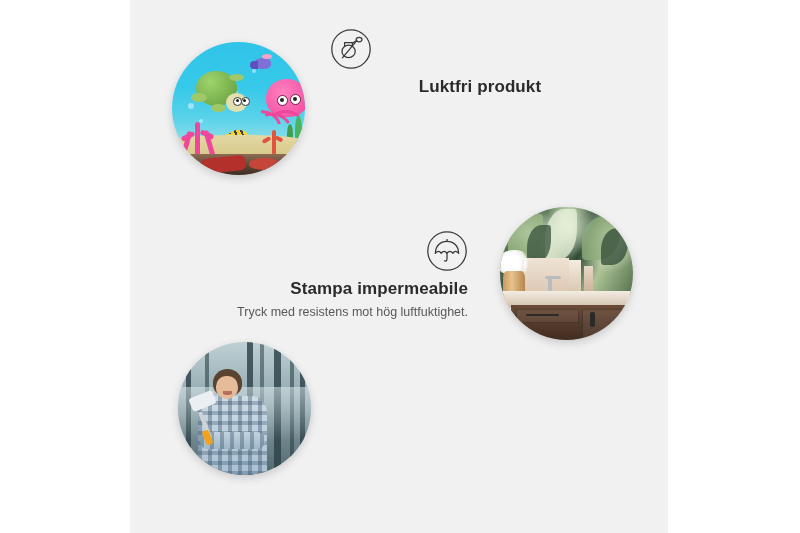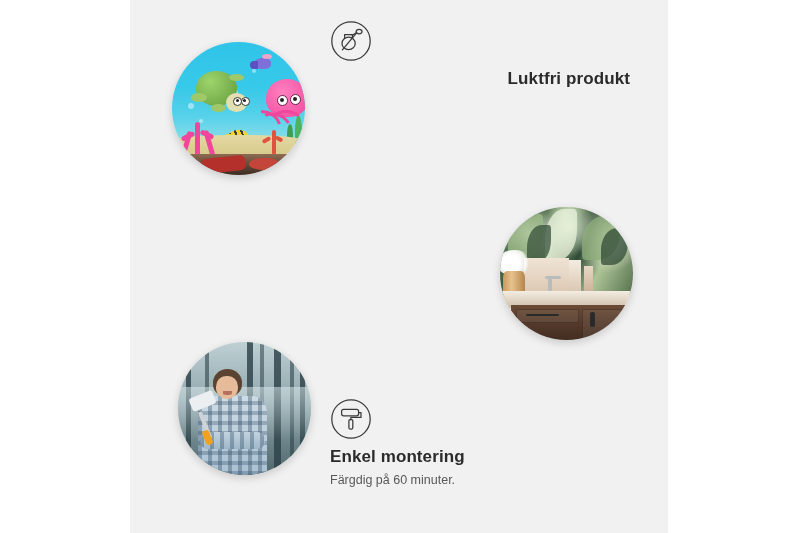--- a/index.html
+++ b/index.html
@@ -21,21 +21,21 @@
   .icon-wrap svg{display:block;width:42px;height:42px;}
   .f-title{
     font-size:17px;font-weight:bold;color:#2b2b2b;
     letter-spacing:.1px;line-height:1.25;margin:0;
   }
   .f-body{
     font-size:12.5px;color:#585858;line-height:1.45;margin:0;
   }
 
   
-  #feature-odorless{left:330px;top:20px;width:300px;text-align:right;}
+  #feature-odorless{left:330px;top:28px;width:300px;text-align:center;}
   #feature-odorless .icon-wrap{margin:0 0 6px 0;}
   #feature-odorless .f-title{margin-bottom:5px;}
   #feature-odorless .f-body{width:292px;}
 
   
   #feature-waterproof{left:168px;top:230px;width:300px;text-align:right;}
   #feature-waterproof .icon-wrap{margin:0 0 6px auto;}
   #feature-waterproof .f-title{margin-bottom:4px;}
 
   
@@ -278,27 +278,31 @@
         <ellipse cx="18.6" cy="23.4" rx="6.6" ry="6.2"></ellipse>
         <path d="M14.6 17.6 L14.6 14.6 L22.4 14.6 L22.4 17.9"></path>
         <path d="M22.4 15.3 L26.6 12.4"></path>
         <ellipse cx="29.1" cy="11.6" rx="2.9" ry="2.2"></ellipse>
         <path d="M12.4 29.9 L26.4 13.2"></path>
       </svg>
     </div>
     <p class="f-title">Luktfri produkt</p>
   </div>
 
-
-  <div class="feature" id="feature-mounting">
+  <div class="feature" id="feature-waterproof">
     <div class="icon-wrap">
       <svg viewBox="0 0 42 42" fill="none" stroke="#3a3a3a" stroke-width="1.25" stroke-linecap="round" stroke-linejoin="round">
         <circle cx="21" cy="21" r="19.2"></circle>
-        <rect x="11.6" y="11.4" width="17.0" height="6.4" rx="2"></rect>
-        <path d="M28.6 14.6 L31.0 14.6 L31.0 19.4 L20.8 19.4 L20.8 21.6"></path>
-        <rect x="18.9" y="21.6" width="3.9" height="9.4" rx="1.2"></rect>
+        <path d="M9.4 23.2 C9.4 15.8 14.6 11.4 21 11.4 C27.4 11.4 32.6 15.8 32.6 23.2"></path>
+        <path d="M9.4 23.2 C11.4 20.6 13.6 20.6 15.2 23.2"></path>
+        <path d="M15.2 23.2 C17.0 20.6 19.2 20.6 21 23.2"></path>
+        <path d="M21 23.2 C22.8 20.6 25.0 20.6 26.8 23.2"></path>
+        <path d="M26.8 23.2 C28.4 20.6 30.6 20.6 32.6 23.2"></path>
+        <path d="M21 11.4 L21 9.6"></path>
+        <path d="M21 23.2 L21 29.0 C21 30.8 19.6 31.6 18.4 30.8"></path>
       </svg>
     </div>
-    <p class="f-title">Enkel montering</p>
-    <p class="f-body">Färgdig på 60 minuter.</p>
-  </div>
+    <p class="f-title">Stampa impermeabile</p>
+    <p class="f-body">Tryck med resistens mot hög luftfuktighet.</p>
+  </div>
+
 
 </div>
 
 </body></html>

